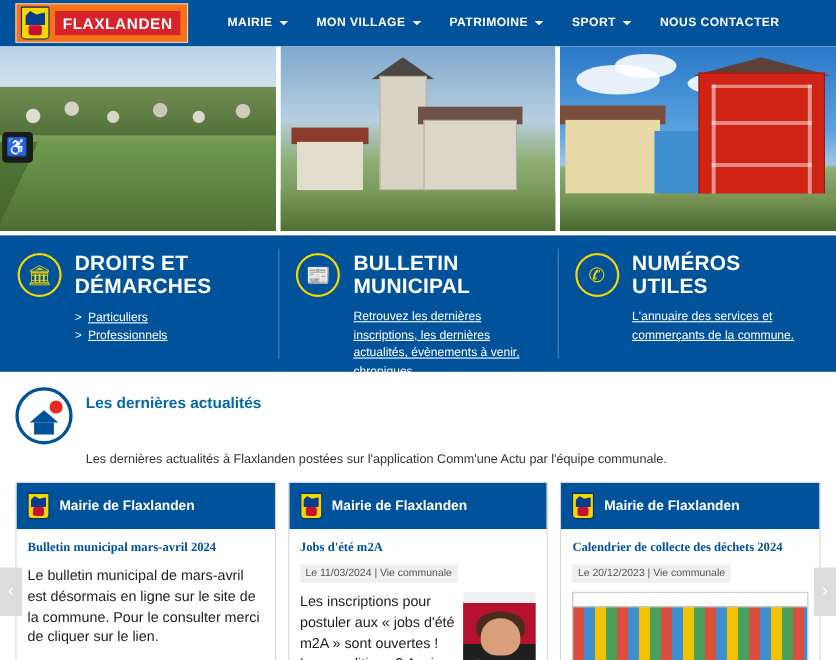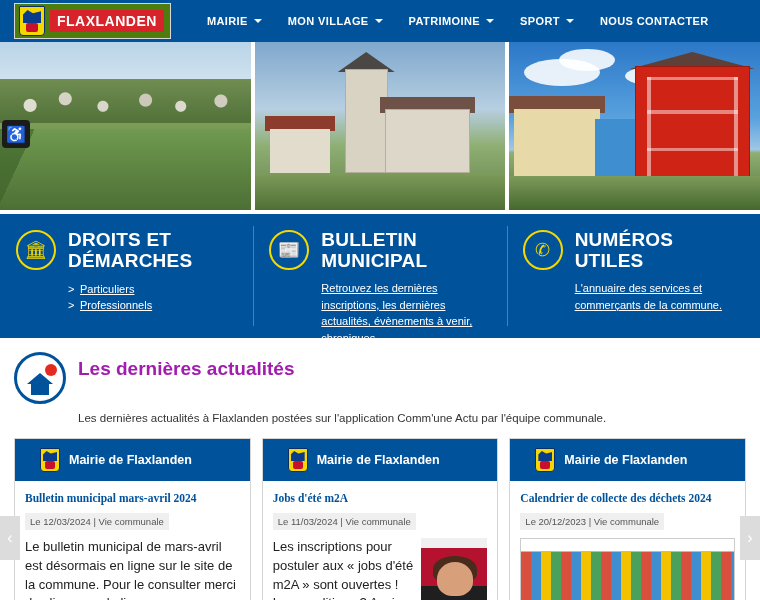--- a/index.html
+++ b/index.html
@@ -15,21 +15,21 @@
   .header {
     height: 42px;
     background: #00529b;
     display: flex;
     align-items: center;
     padding-left: 14px;
     position: relative;
     z-index: 30;
   }
   .logo-box {
-    background: #4d7c0f;
+    background: #f97316;
     border: 1px solid #d8d8d8;
     height: 36px;
     display: flex;
     align-items: center;
     padding: 0 6px 0 4px;
     gap: 5px;
   }
   .crest {
     width: 26px; height: 30px;
     background: #f5d800;
@@ -340,22 +340,22 @@
     background: #00529b;
   }
   .news-badge .dot {
     position: absolute;
     right: 6px; top: 9px;
     width: 12px; height: 12px;
     border-radius: 50%;
     background: #e52b20;
   }
   .news-title {
-    color: #a21caf;
-    font-size: 19px;
+    color: #0369a1;
+    font-size: 14px;
     font-weight: bold;
     padding-top: 6px;
   }
   .news-sub {
     font-size: 11.5px;
     color: #333333;
     padding: 4px 14px 0 78px;
   }
 
   
@@ -371,21 +371,21 @@
     background: #ffffff;
     overflow: hidden;
     height: 178px;
   }
   .card-head {
     background: #00529b;
     height: 42px;
     display: flex;
     align-items: center;
     gap: 9px;
-    padding: 0 25px;
+    padding: 0 10px;
   }
   .card-crest {
     width: 20px; height: 24px;
     background: #f5d800;
     border: 1px solid #0a2e6b;
     position: relative;
     flex: 0 0 20px;
     border-radius: 1px 1px 4px 4px;
   }
   .card-crest::before {
@@ -630,21 +630,20 @@
 
     <div class="arrow arrow-left">‹</div>
     <div class="arrow arrow-right">›</div>
 
     <div class="card">
       <div class="card-head">
         <span class="card-crest"></span>
         <span class="card-org">Mairie de Flaxlanden</span>
       </div>
       <div class="card-title">Bulletin municipal mars-avril 2024</div>
-      <div><span class="card-meta">Le 12/03/2024 | Vie communale</span></div>
       <div class="card-body">
         <div class="card-text">Le bulletin municipal de mars-avril est désormais en ligne sur le site de la commune. Pour le consulter merci de cliquer sur le lien.</div>
       </div>
     </div>
 
     <div class="card">
       <div class="card-head">
         <span class="card-crest"></span>
         <span class="card-org">Mairie de Flaxlanden</span>
       </div>

